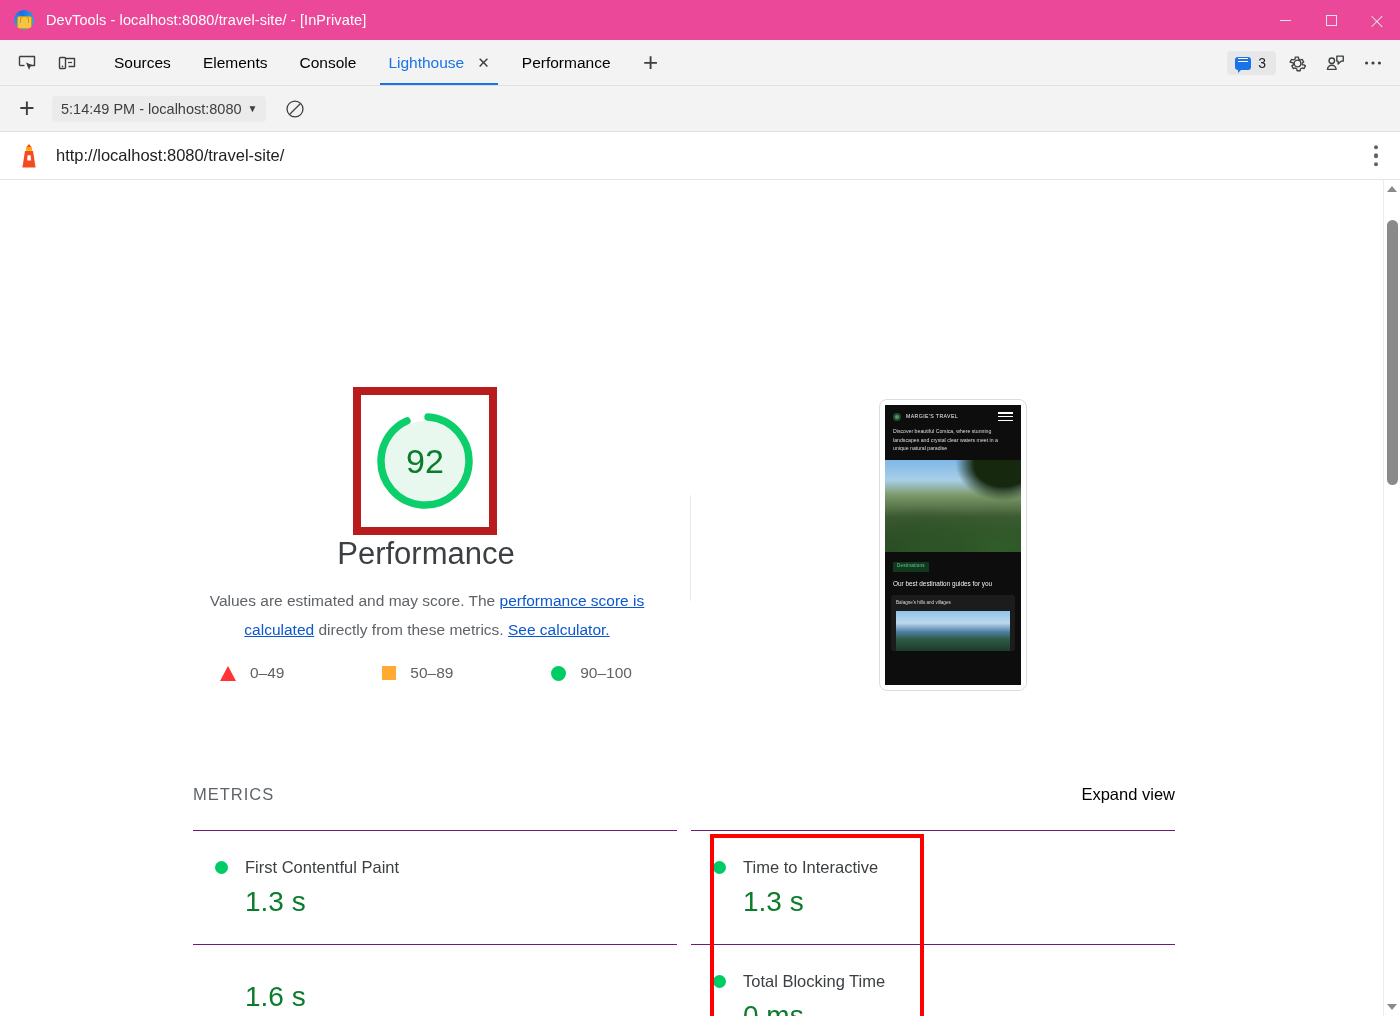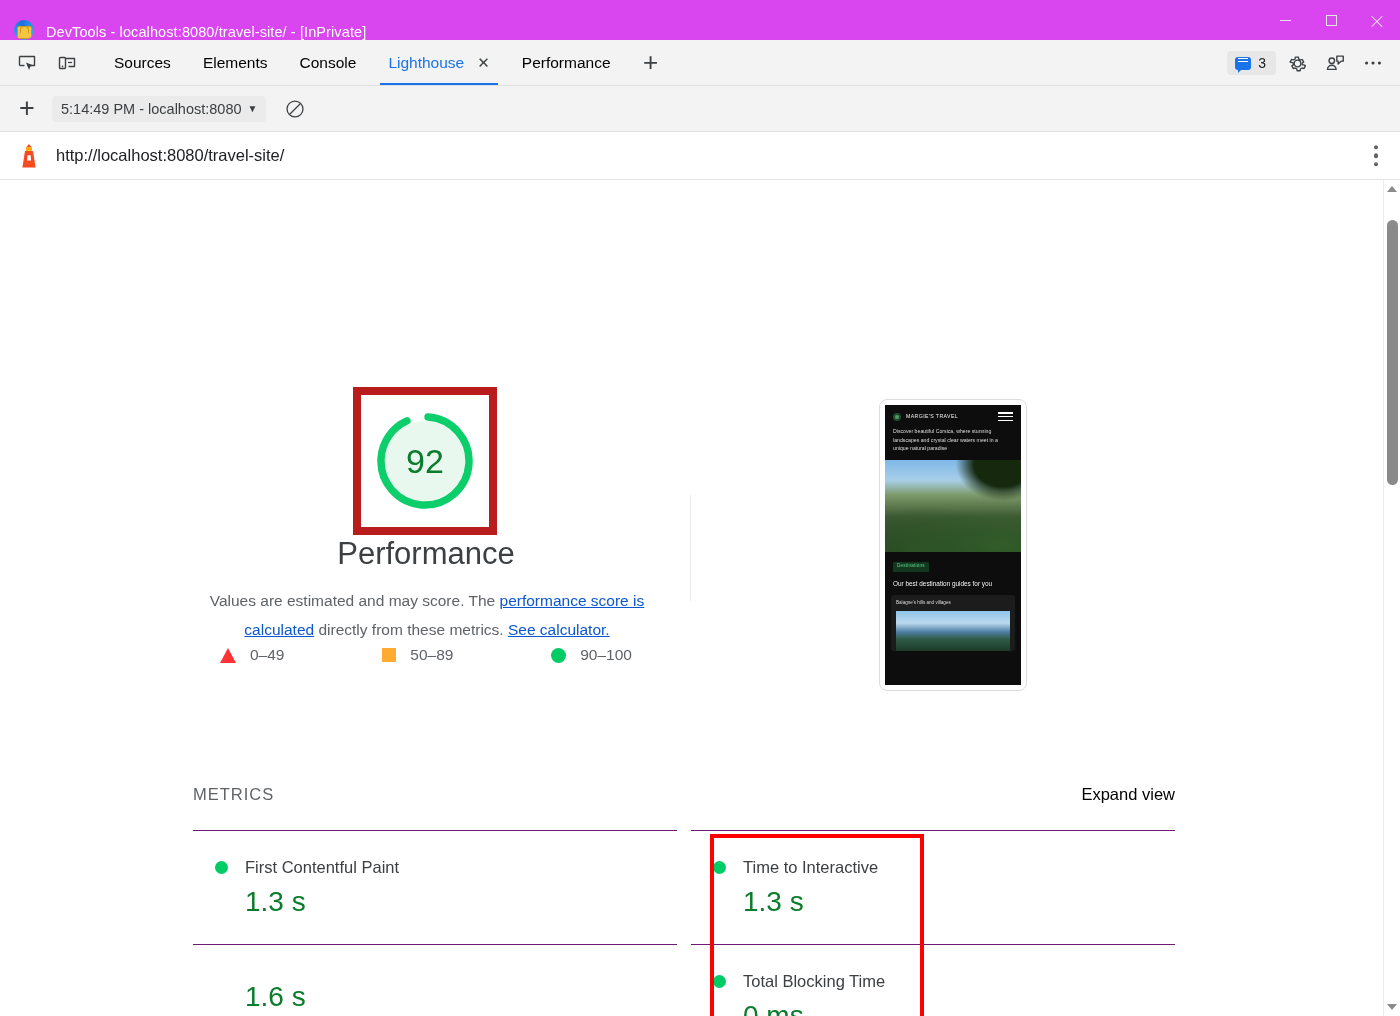--- a/index.html
+++ b/index.html
@@ -14,22 +14,22 @@
   .window {
     width: 1400px; height: 1016px;
     background: #202020;
     display: flex; flex-direction: column;
     position: relative;
   }
 
   
   .titlebar {
     height: 40px; min-height: 40px;
-    background: #d946ef;
-    display: flex; align-items: flex-end;
+    background: #ec4899;
+    display: flex; align-items: center;
     color: #ffffff;
     position: relative;
   }
   .titlebar-icon {
     width: 20px; height: 20px;
     margin-left: 14px; margin-right: 12px;
     position: relative; flex: none;
     border-radius: 50%;
     background: conic-gradient(from 200deg, #3ba9f0, #1d6ee0 40%, #28a8ea 70%, #3ba9f0);
     overflow: hidden;
@@ -213,21 +213,21 @@
     text-align: center;
     font-size: 31px; color: #3c4043; font-weight: 400;
   }
   .gauge-desc {
     position: absolute; left: 186px; top: 406px; width: 482px;
     text-align: center;
     font-size: 15.5px; color: #5f6368; line-height: 29px;
   }
   .gauge-desc a { color: #0b57d0; text-decoration: underline; }
   .legend {
-    position: absolute; left: 196px; top: 466px; width: 460px;
+    position: absolute; left: 196px; top: 484px; width: 460px;
     display: flex; justify-content: space-between;
     padding: 0 24px;
   }
   .legend-item { display: flex; align-items: center; gap: 14px; font-size: 15.5px; color: #5f6368; }
   .swatch-fail {
     width: 0; height: 0;
     border-left: 8.5px solid transparent;
     border-right: 8.5px solid transparent;
     border-bottom: 15px solid #f33;
   }

